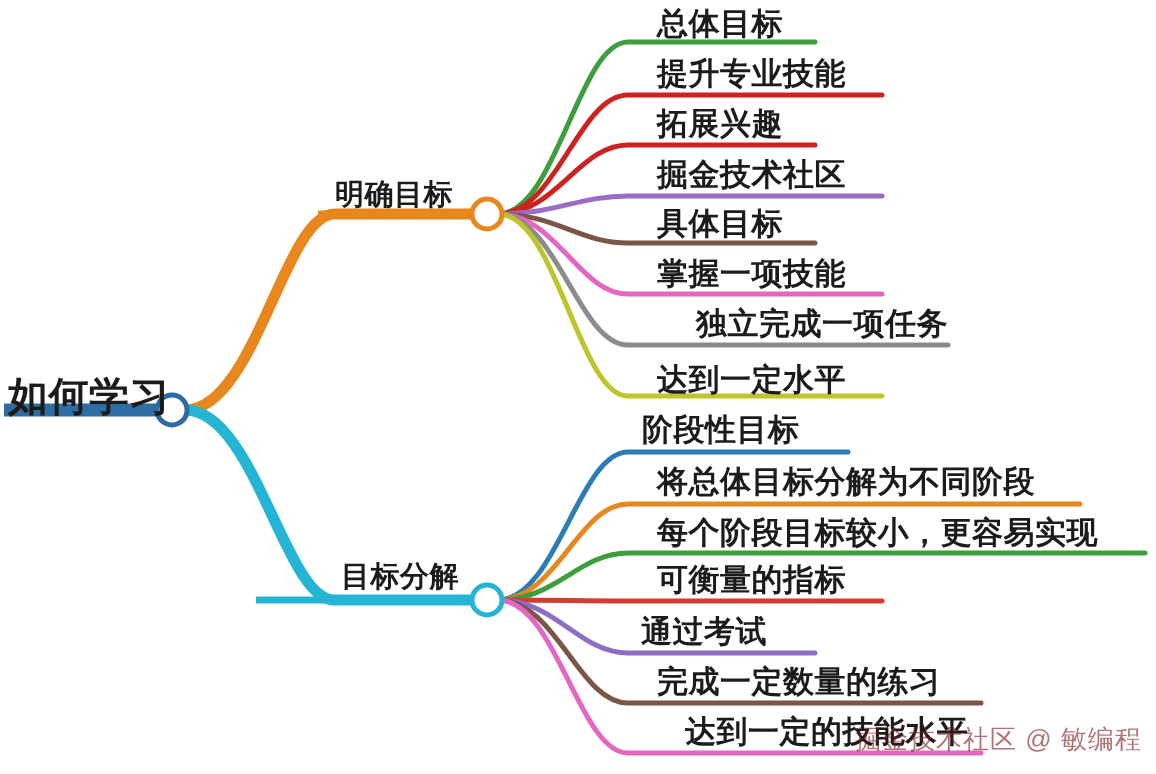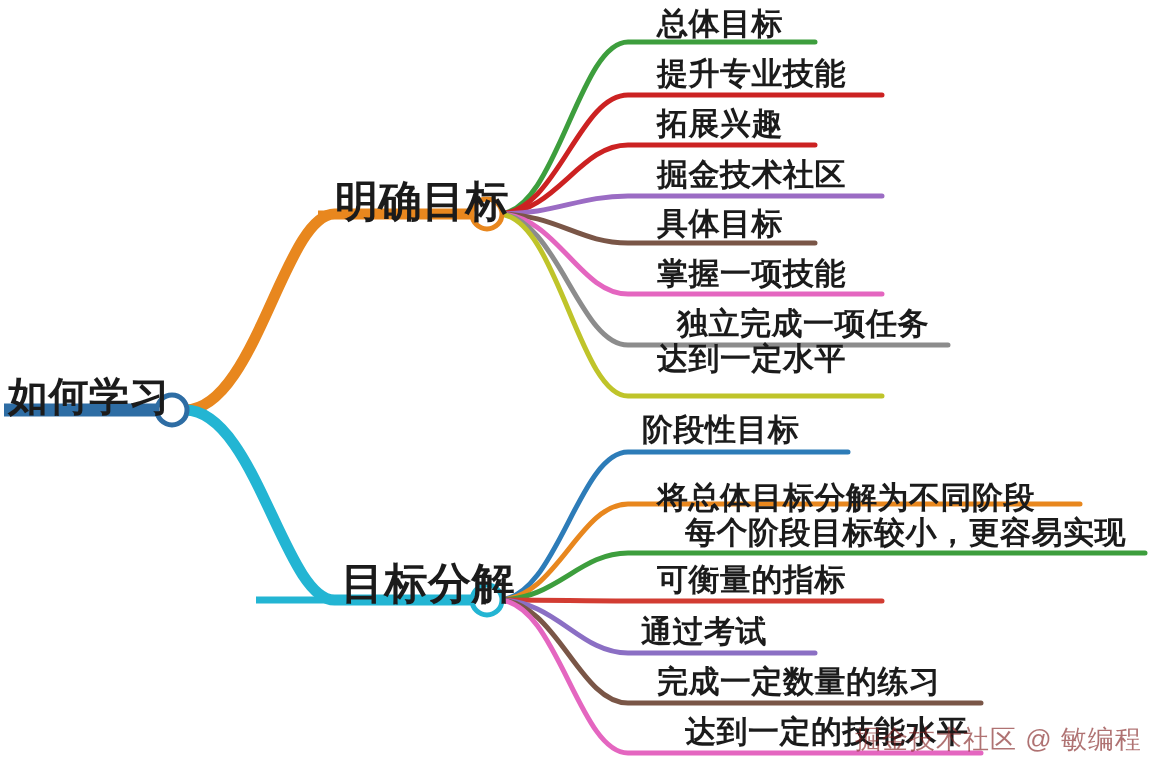--- a/index.html
+++ b/index.html
@@ -30,21 +30,21 @@
     color: #1b1b1b;
     font-size: 33px;
     line-height: 1;
     letter-spacing: 0.5px;
     font-weight: 700;
   }
   .root-label {
     font-size: 40px;
   }
   .branch-label {
-    font-size: 43px;
+    font-size: 29px;
   }
   .leaf-label {
     font-size: 31px;
   }
   .watermark {
     position: absolute;
     white-space: nowrap;
     color: #5e5e5e;
     opacity: 0.62;
     font-size: 26px;
@@ -82,25 +82,25 @@
     </svg>
   <div id="labels">
       <div class="node-label root-label" style="left: 8px; top: 376px;">如何学习</div>
       <div class="node-label branch-label" style="left: 335px; top: 180px;">明确目标</div>
       <div class="node-label leaf-label" style="left: 657px; top: 8px;">总体目标</div>
       <div class="node-label leaf-label" style="left: 657px; top: 58px;">提升专业技能</div>
       <div class="node-label leaf-label" style="left: 657px; top: 108px;">拓展兴趣</div>
       <div class="node-label leaf-label" style="left: 657px; top: 159px;">掘金技术社区</div>
       <div class="node-label leaf-label" style="left: 657px; top: 208px;">具体目标</div>
       <div class="node-label leaf-label" style="left: 657px; top: 258px;">掌握一项技能</div>
-      <div class="node-label leaf-label" style="left: 677px; top: 308px;">独立完成一项任务</div>
-      <div class="node-label leaf-label" style="left: 657px; top: 343px;">达到一定水平</div>
+      <div class="node-label leaf-label" style="left: 696px; top: 308px;">独立完成一项任务</div>
+      <div class="node-label leaf-label" style="left: 657px; top: 364px;">达到一定水平</div>
       <div class="node-label branch-label" style="left: 341px; top: 562px;">目标分解</div>
       <div class="node-label leaf-label" style="left: 642px; top: 414px;">阶段性目标</div>
-      <div class="node-label leaf-label" style="left: 657px; top: 482px;">将总体目标分解为不同阶段</div>
-      <div class="node-label leaf-label" style="left: 685px; top: 517px;">每个阶段目标较小，更容易实现</div>
+      <div class="node-label leaf-label" style="left: 657px; top: 466px;">将总体目标分解为不同阶段</div>
+      <div class="node-label leaf-label" style="left: 657px; top: 517px;">每个阶段目标较小，更容易实现</div>
       <div class="node-label leaf-label" style="left: 657px; top: 564px;">可衡量的指标</div>
       <div class="node-label leaf-label" style="left: 641px; top: 616px;">通过考试</div>
       <div class="node-label leaf-label" style="left: 657px; top: 666px;">完成一定数量的练习</div>
       <div class="node-label leaf-label" style="left: 685px; top: 716px;">达到一定的技能水平</div>
     </div>
   <div class="watermark" style="left: 855px; top: 722px; color: #7f1d1d;">掘金技术社区 @ 敏编程</div>
 </div>
 
 </body></html>

